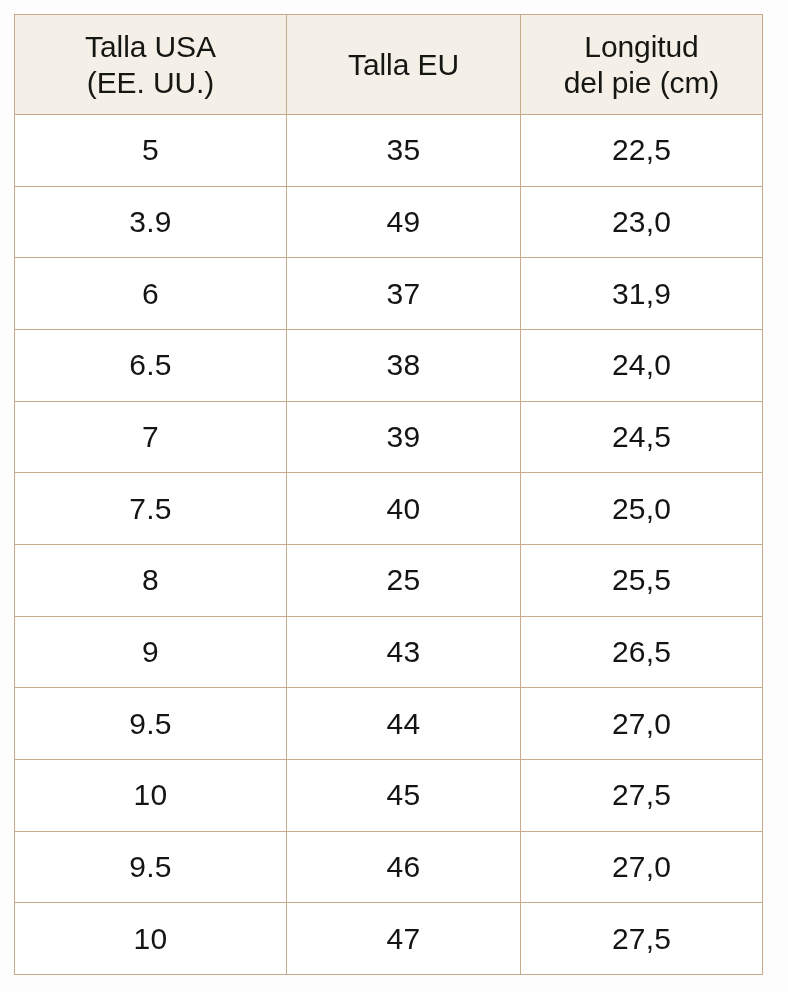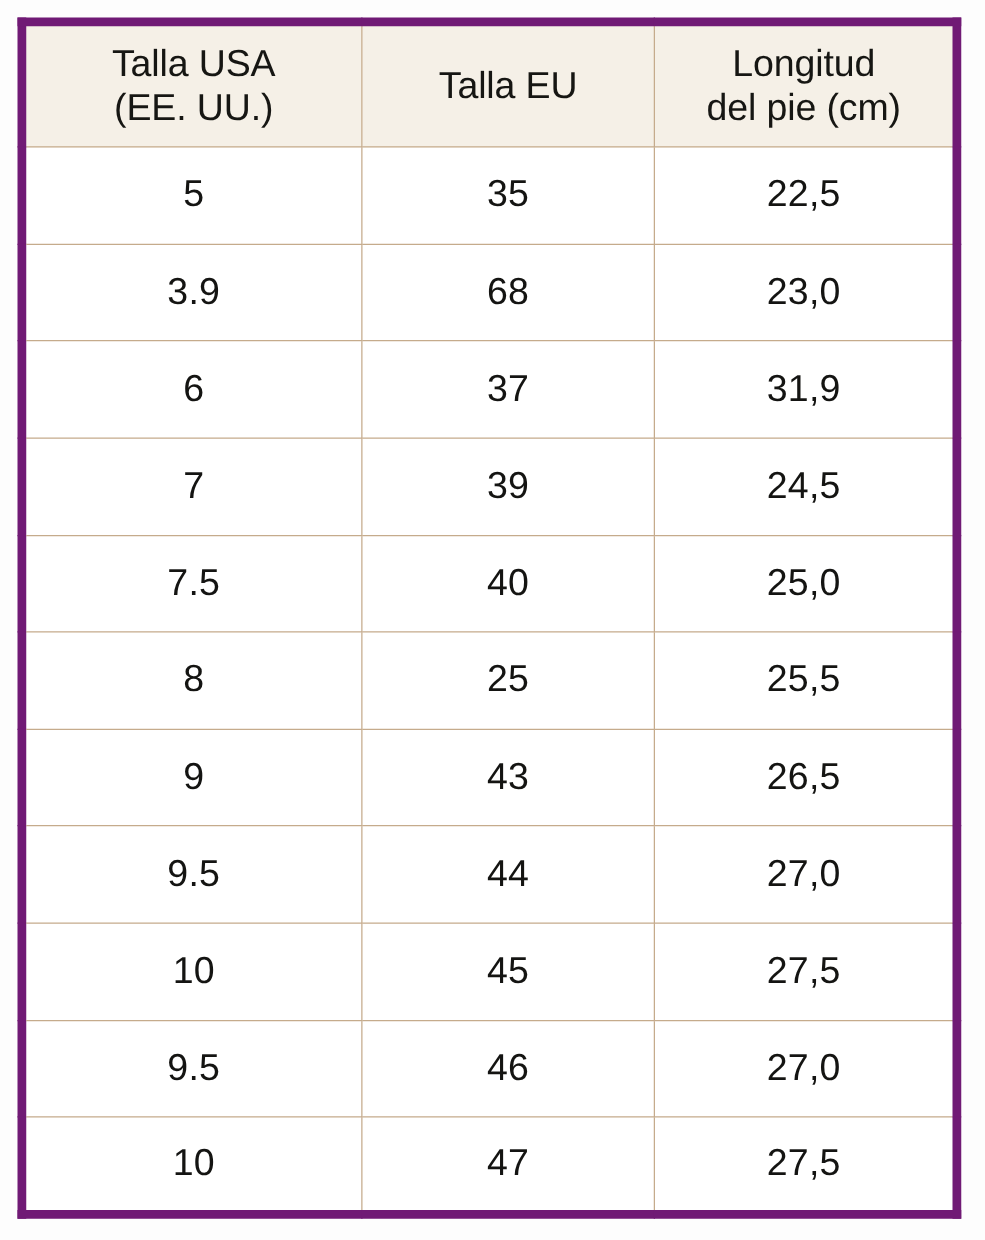--- a/index.html
+++ b/index.html
@@ -23,21 +23,21 @@
     width: 748px;
     height: 961px;
     box-sizing: border-box;
   }
 
   table.size-table {
     width: 748px;
     height: 961px;
     border-collapse: collapse;
     table-layout: fixed;
-    border: 7px solid #701a75;
+    border: 1px solid #701a75;
     background: #fefefe;
   }
 
   table.size-table col.col-usa { width: 272px; }
   table.size-table col.col-eu  { width: 234px; }
   table.size-table col.col-cm  { width: 242px; }
 
   table.size-table th,
   table.size-table td {
     border: 1px solid #c5ab8c;
@@ -99,27 +99,32 @@
       </tr>
     </thead>
     <tbody>
       <tr>
         <td>5</td>
         <td>35</td>
         <td>22,5</td>
       </tr>
       <tr>
         <td>3.9</td>
-        <td>68</td>
+        <td>49</td>
         <td>23,0</td>
       </tr>
       <tr>
         <td>6</td>
         <td>37</td>
         <td>31,9</td>
+      </tr>
+      <tr>
+        <td>6.5</td>
+        <td>38</td>
+        <td>24,0</td>
       </tr>
       <tr>
         <td>7</td>
         <td>39</td>
         <td>24,5</td>
       </tr>
       <tr>
         <td>7.5</td>
         <td>40</td>
         <td>25,0</td>

